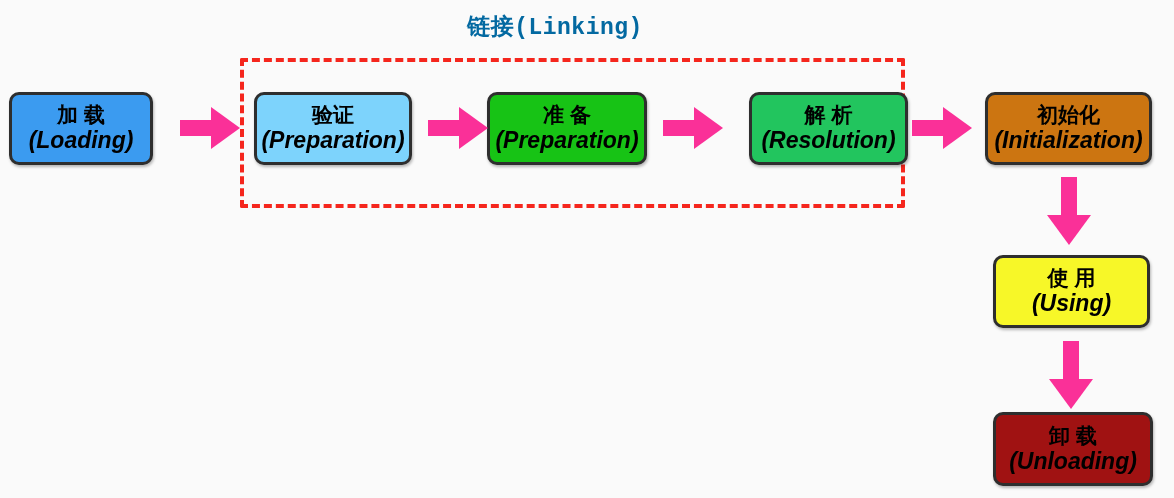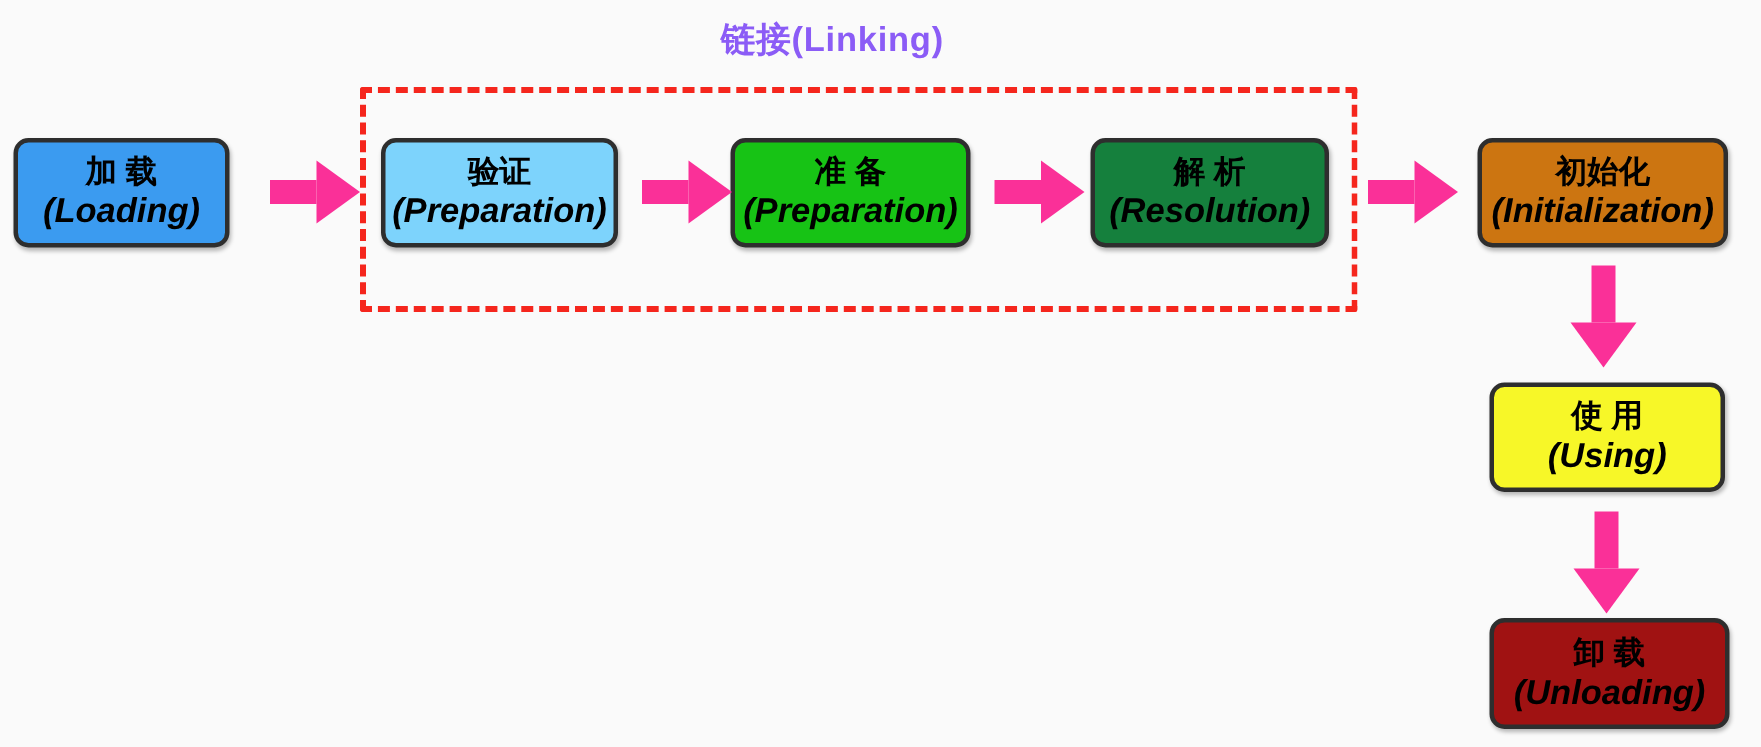--- a/index.html
+++ b/index.html
@@ -81,40 +81,40 @@
   #arrow-3 { left: 663px; top: 107px; }
   #arrow-4 { left: 912px; top: 107px; }
   #arrow-5 { left: 1047px; top: 177px; }
   #arrow-6 { left: 1049px; top: 341px; }
 </style>
 </head>
 <body>
 
 <div class="canvas" style="background: rgb(250, 250, 250);">
 
-  <div class="group-title" style="color: #8b5cf6;">链接(Linking)</div>
+  <div class="group-title" style="color: #0369a1; font-family: Liberation Mono, monospace;">链接(Linking)</div>
 
   <div class="linking-group" style="border-color: rgb(245, 38, 29);"></div>
 
   <div class="node" id="node-loading" style="background: rgb(59, 155, 240);">
     <div class="zh">加 载</div>
     <div class="en">(Loading)</div>
   </div>
 
   <div class="node" id="node-verification" style="background: #7dd3fc;">
     <div class="zh">验证</div>
     <div class="en">(Preparation)</div>
   </div>
 
   <div class="node" id="node-preparation" style="background: rgb(23, 195, 21);">
     <div class="zh">准 备</div>
     <div class="en">(Preparation)</div>
   </div>
 
-  <div class="node" id="node-resolution" style="background: #15803d;">
+  <div class="node" id="node-resolution" style="background: #22c55e; margin-left: 22px;">
     <div class="zh">解 析</div>
     <div class="en">(Resolution)</div>
   </div>
 
   <div class="node" id="node-initialization" style="background: rgb(204, 117, 17);">
     <div class="zh">初始化</div>
     <div class="en">(Initialization)</div>
   </div>
 
   <div class="node" id="node-using" style="background: rgb(247, 247, 40);">

